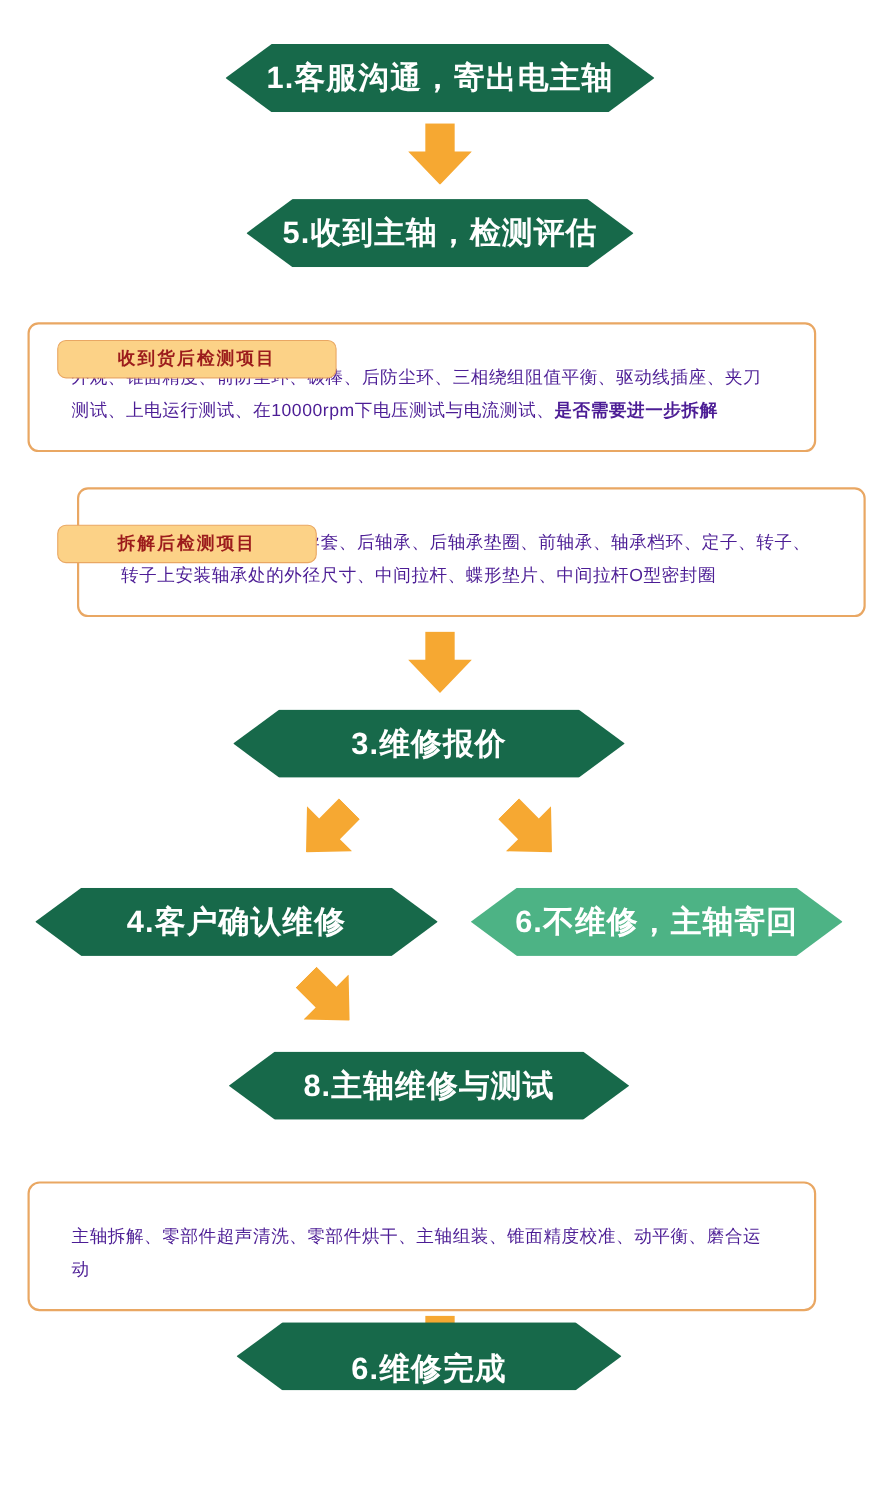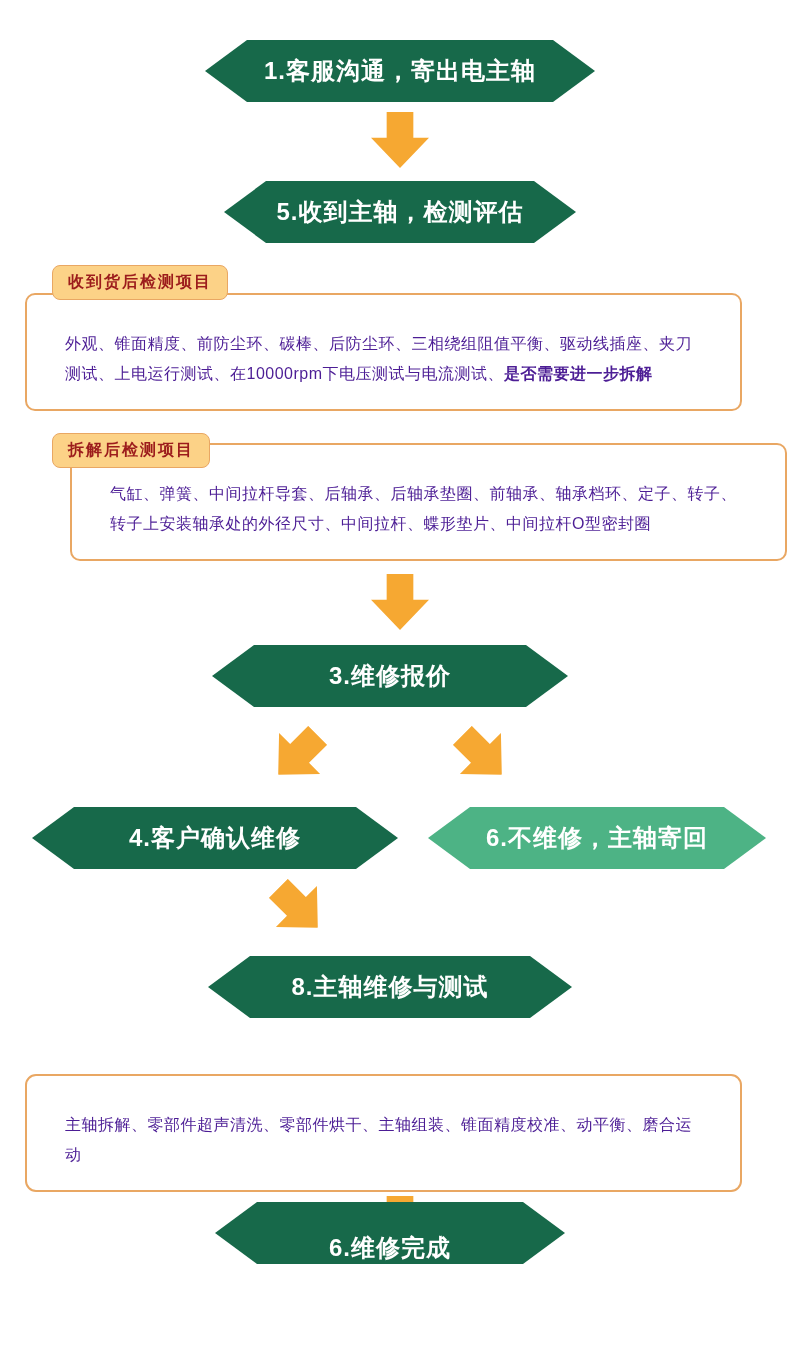--- a/index.html
+++ b/index.html
@@ -16,21 +16,21 @@
   }
 
   
   .hex {
     position: absolute;
     height: 62px;
     display: flex;
     align-items: center;
     justify-content: center;
     color: #ffffff;
-    font-size: 24px;
+    font-size: 28px;
     font-weight: bold;
     letter-spacing: 1px;
     background: var(--dark-green, #17694a);
     clip-path: polygon(42px 0, calc(100% - 42px) 0, 100% 50%, calc(100% - 42px) 100%, 42px 100%, 0 50%);
     white-space: nowrap;
   }
   .hex.light { background: var(--light-green, #4db385); }
 
   
   .arrow {
@@ -45,24 +45,25 @@
 
   
   .badge {
     position: absolute;
     z-index: 2;
     background: var(--badge-bg, #fcd287);
     color: var(--badge-text, #9c1c1c);
     font-size: 16px;
     font-weight: bold;
     letter-spacing: 2px;
-    padding: 6px 15px;
+    padding: 6px 54px;
     border-radius: 8px;
     border: 1px solid var(--box-border, #e9a763);
     white-space: nowrap;
+    margin-top: 44px;
   }
 
   
   .detail-box {
     position: absolute;
     left: 25px;
     width: 717px;
     box-sizing: border-box;
     background: #ffffff;
     border: 2px solid var(--box-border, #e9a763);

